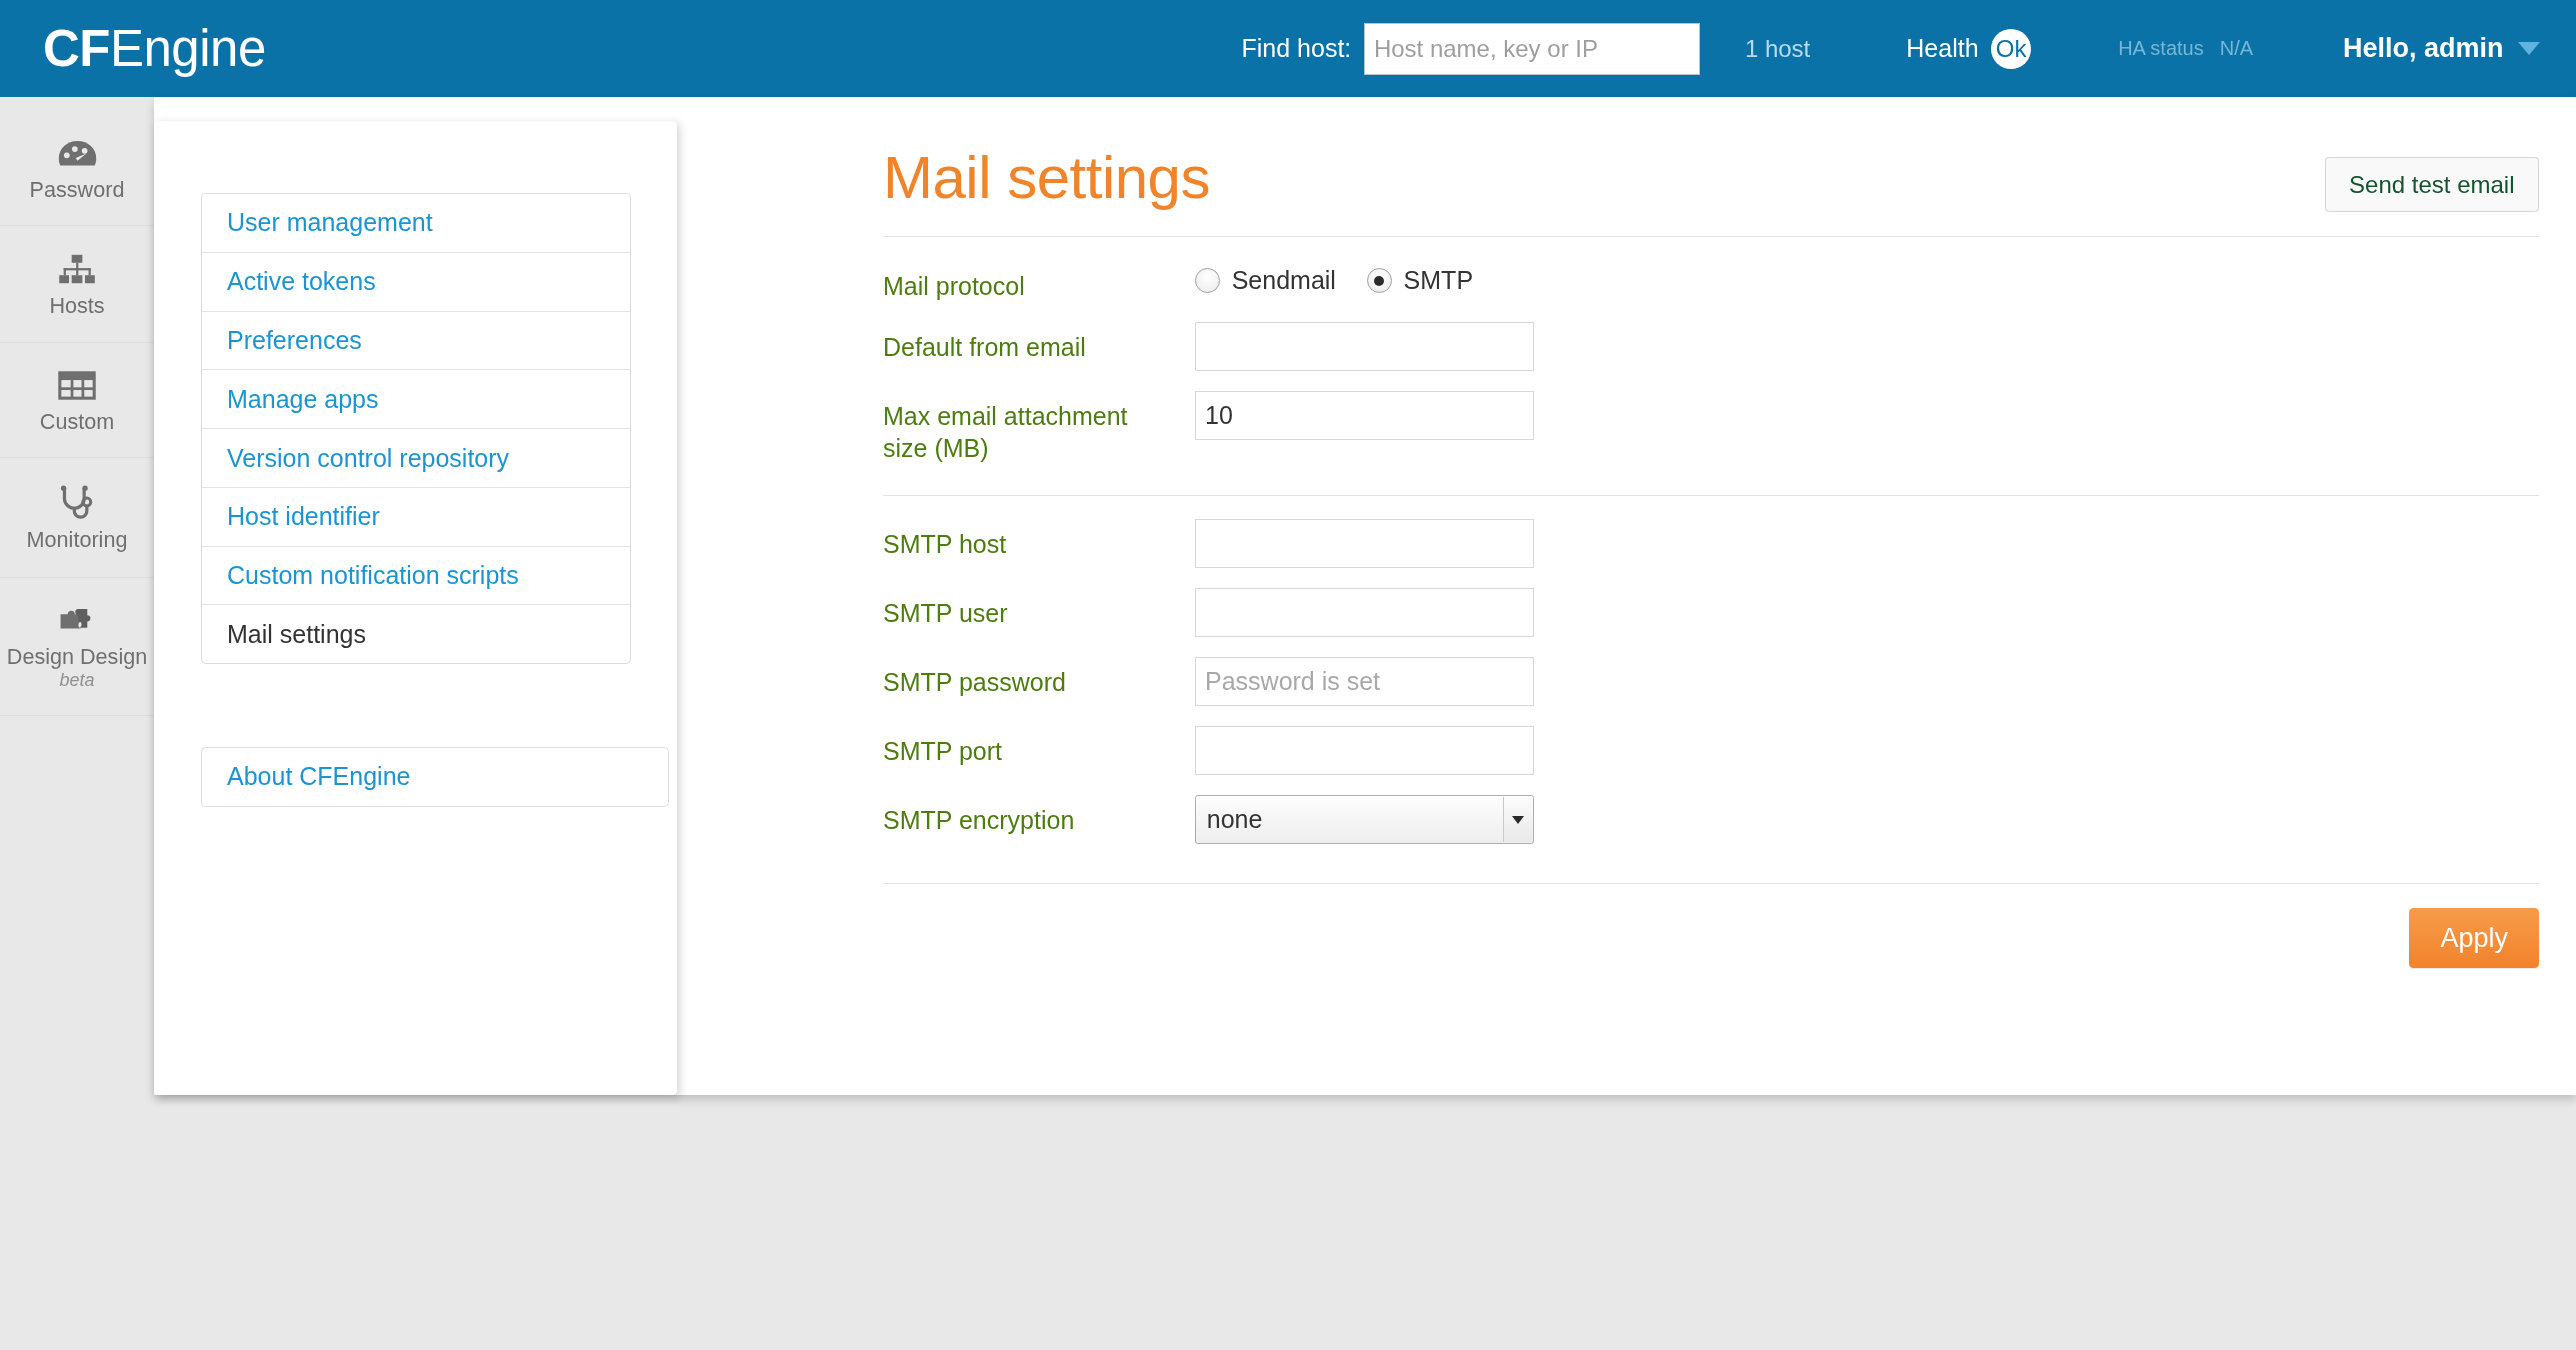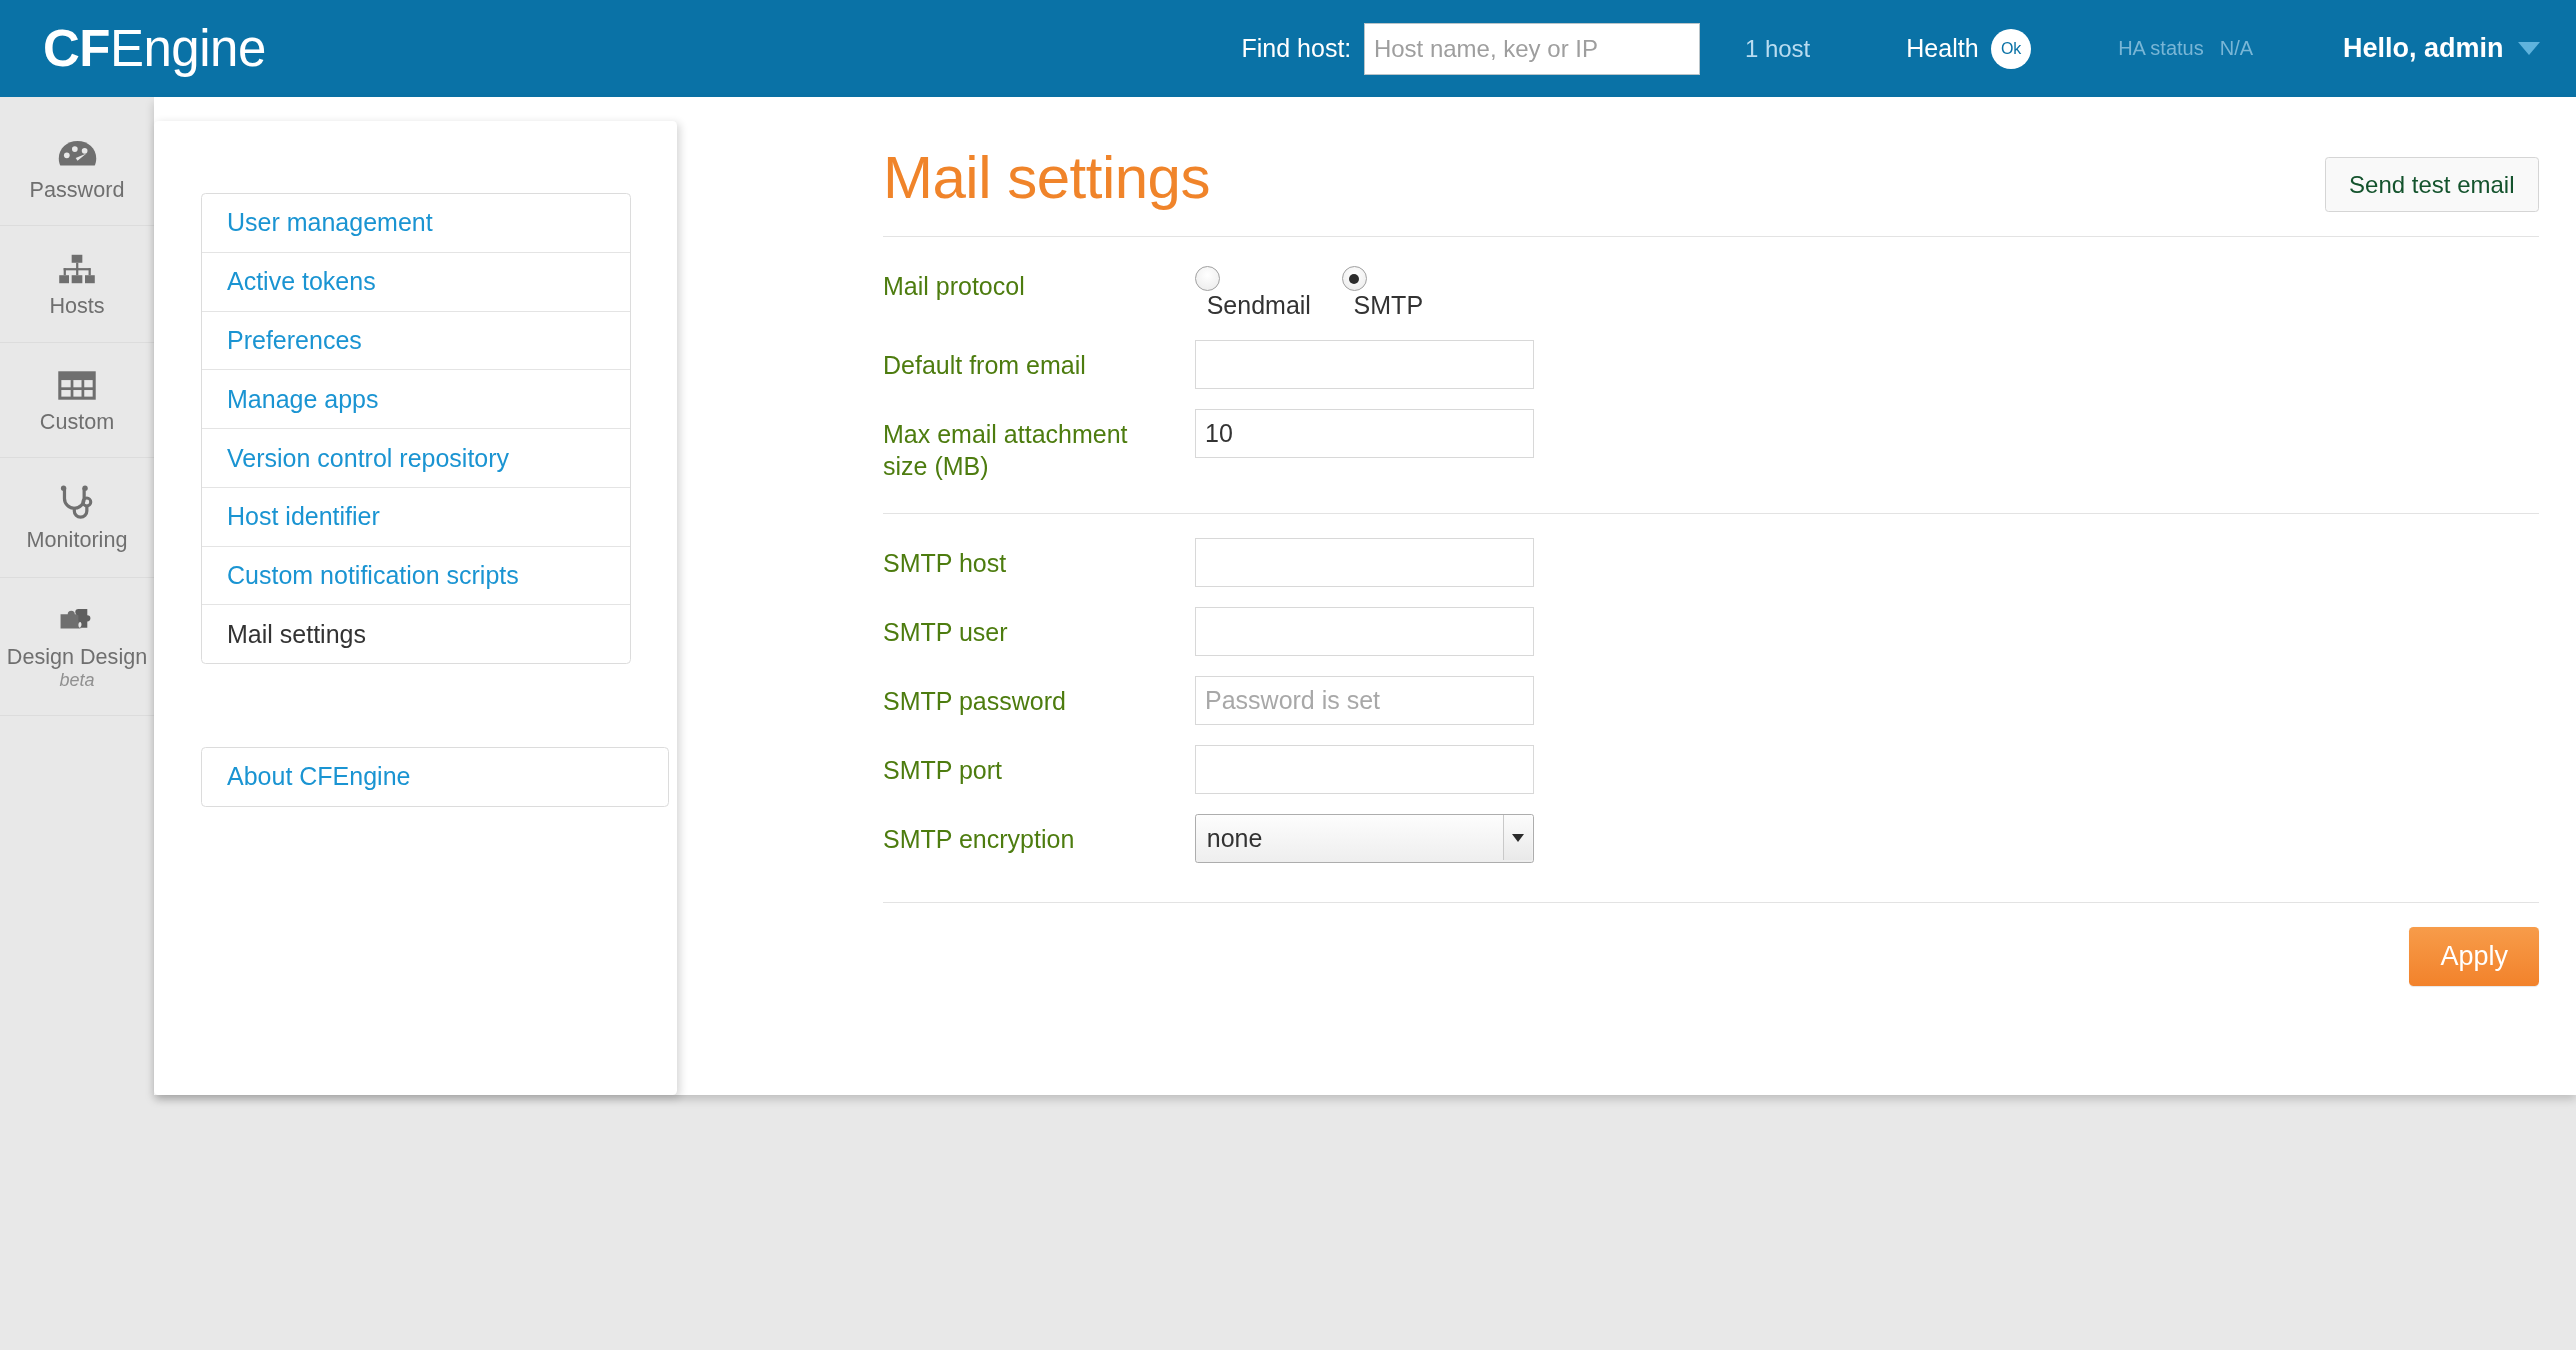--- a/index.html
+++ b/index.html
@@ -59,21 +59,21 @@
     display: flex; align-items: center;
     margin-left: 96px;
   }
   .health-label { color: #fff; font-size: 25px; }
   .health-badge {
     margin-left: 12.6px;
     width: 40px; height: 40px;
     border-radius: 50%;
     background: #ffffff;
     color: #0a72a6;
-    font-size: 16px;
+    font-size: 24px;
     display: flex; align-items: center; justify-content: center;
     font-weight: normal;
   }
   .ha-block {
     display: flex; align-items: baseline;
     margin-left: 87px;
   }
   .ha-label { color: #79b6d6; font-size: 20px; }
   .ha-value { color: #79b6d6; font-size: 20px; margin-left: 16px; }
   .user-block {
@@ -224,22 +224,22 @@
     padding: 0 9px;
     outline: none;
   }
   .txt::placeholder { color: #a8a8a8; }
 
   .radio-wrap {
     display: flex; align-items: center;
     padding-top: 5.4px;
   }
   .radio-opt {
-    display: flex; align-items: flex-start;
-    margin-right: 31px; cursor: pointer; flex-direction: column;
+    display: flex; align-items: center;
+    margin-right: 31px; cursor: pointer;
   }
   .radio-dot {
     width: 25px; height: 25px;
     border-radius: 50%;
     border: 0.9px solid #a0a0a0;
     background: radial-gradient(circle at 50% 35%, #ffffff 0%, #efefef 75%, #e4e4e4 100%);
     display: inline-flex;
     align-items: center; justify-content: center;
     flex: 0 0 25px;
   }

